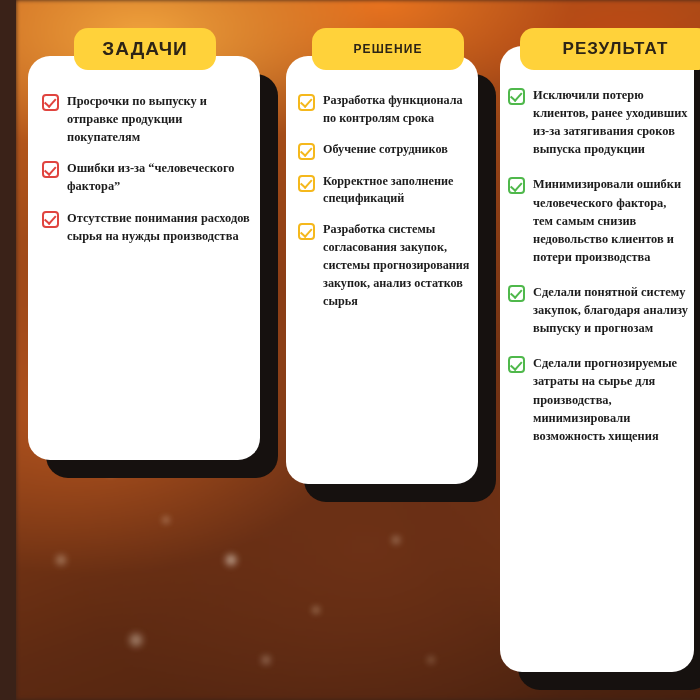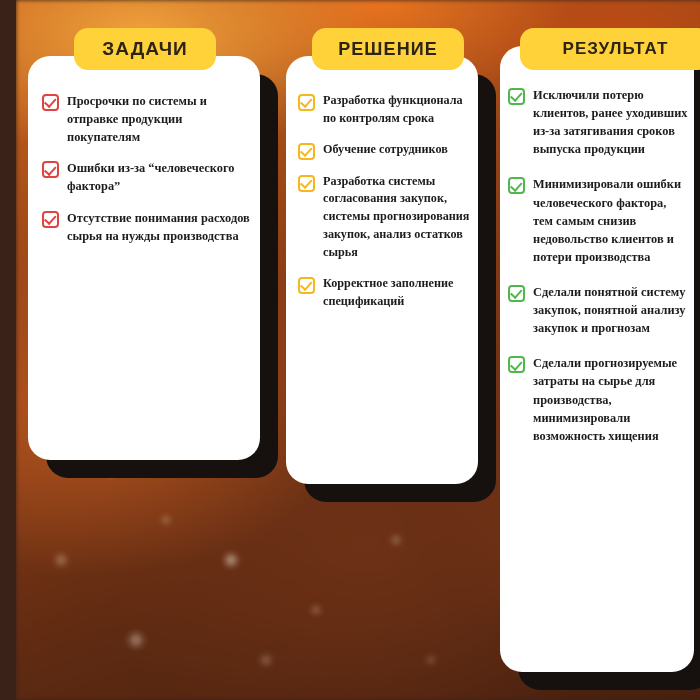--- a/index.html
+++ b/index.html
@@ -84,21 +84,21 @@
     color: #2d2416;
     font-weight: bold;
     letter-spacing: 1.1px;
     display: flex;
     align-items: center;
     justify-content: center;
     text-align: center;
     box-sizing: border-box;
   }
   .hdr-1 { left: 58px;  top: 28px; width: 142px; height: 42px; font-size: 19px; }
-  .hdr-2 { left: 296px; top: 28px; width: 152px; height: 42px; font-size: 18px; }
+  .hdr-2 { left: 296px; top: 28px; width: 152px; height: 42px; font-size: 12px; }
   .hdr-3 { left: 504px; top: 28px; width: 191px; height: 42px; font-size: 17px; }
 
   
   .list {
     position: absolute;
     box-sizing: border-box;
   }
   .list-1 { left: 26px;  top: 92px;  width: 210px; }
   .list-2 { left: 282px; top: 92px;  width: 172px; }
   .list-3 { left: 492px; top: 86px;  width: 180px; }
@@ -163,21 +163,21 @@
   <div class="card card-2"></div>
   <div class="card card-3"></div>
 
   <div class="header hdr-1">ЗАДАЧИ</div>
   <div class="header hdr-2">РЕШЕНИЕ</div>
   <div class="header hdr-3">РЕЗУЛЬТАТ</div>
 
   <div class="list list-1">
     <div class="item">
       <span class="check"></span>
-      <span class="item-text">Просрочки по системы и отправке продукции покупателям</span>
+      <span class="item-text">Просрочки по выпуску и отправке продукции покупателям</span>
     </div>
     <div class="item">
       <span class="check"></span>
       <span class="item-text">Ошибки из-за “человеческого фактора”</span>
     </div>
     <div class="item">
       <span class="check"></span>
       <span class="item-text">Отсутствие понимания расходов сырья на нужды производства</span>
     </div>
   </div>
@@ -186,40 +186,40 @@
     <div class="item">
       <span class="check yellow"></span>
       <span class="item-text">Разработка функционала по контролям срока</span>
     </div>
     <div class="item">
       <span class="check yellow"></span>
       <span class="item-text">Обучение сотрудников</span>
     </div>
     <div class="item">
       <span class="check yellow"></span>
+      <span class="item-text">Корректное заполнение спецификаций</span>
+    </div>
+    <div class="item">
+      <span class="check yellow"></span>
       <span class="item-text">Разработка системы согласования закупок, системы прогнозирования закупок, анализ остатков сырья</span>
     </div>
-    <div class="item">
-      <span class="check yellow"></span>
-      <span class="item-text">Корректное заполнение спецификаций</span>
-    </div>
   </div>
 
   <div class="list list-3">
     <div class="item">
       <span class="check green"></span>
       <span class="item-text">Исключили потерю клиентов, ранее уходивших из-за затягивания сроков выпуска продукции</span>
     </div>
     <div class="item">
       <span class="check green"></span>
       <span class="item-text">Минимизировали ошибки человеческого фактора, тем самым снизив недовольство клиентов и потери производства</span>
     </div>
     <div class="item">
       <span class="check green"></span>
-      <span class="item-text">Сделали понятной систему закупок, понятной анализу закупок и прогнозам</span>
+      <span class="item-text">Сделали понятной систему закупок, благодаря анализу выпуску и прогнозам</span>
     </div>
     <div class="item">
       <span class="check green"></span>
       <span class="item-text">Сделали прогнозируемые затраты на сырье для производства, минимизировали возможность хищения</span>
     </div>
   </div>
 
 </div>
 
 </body></html>

